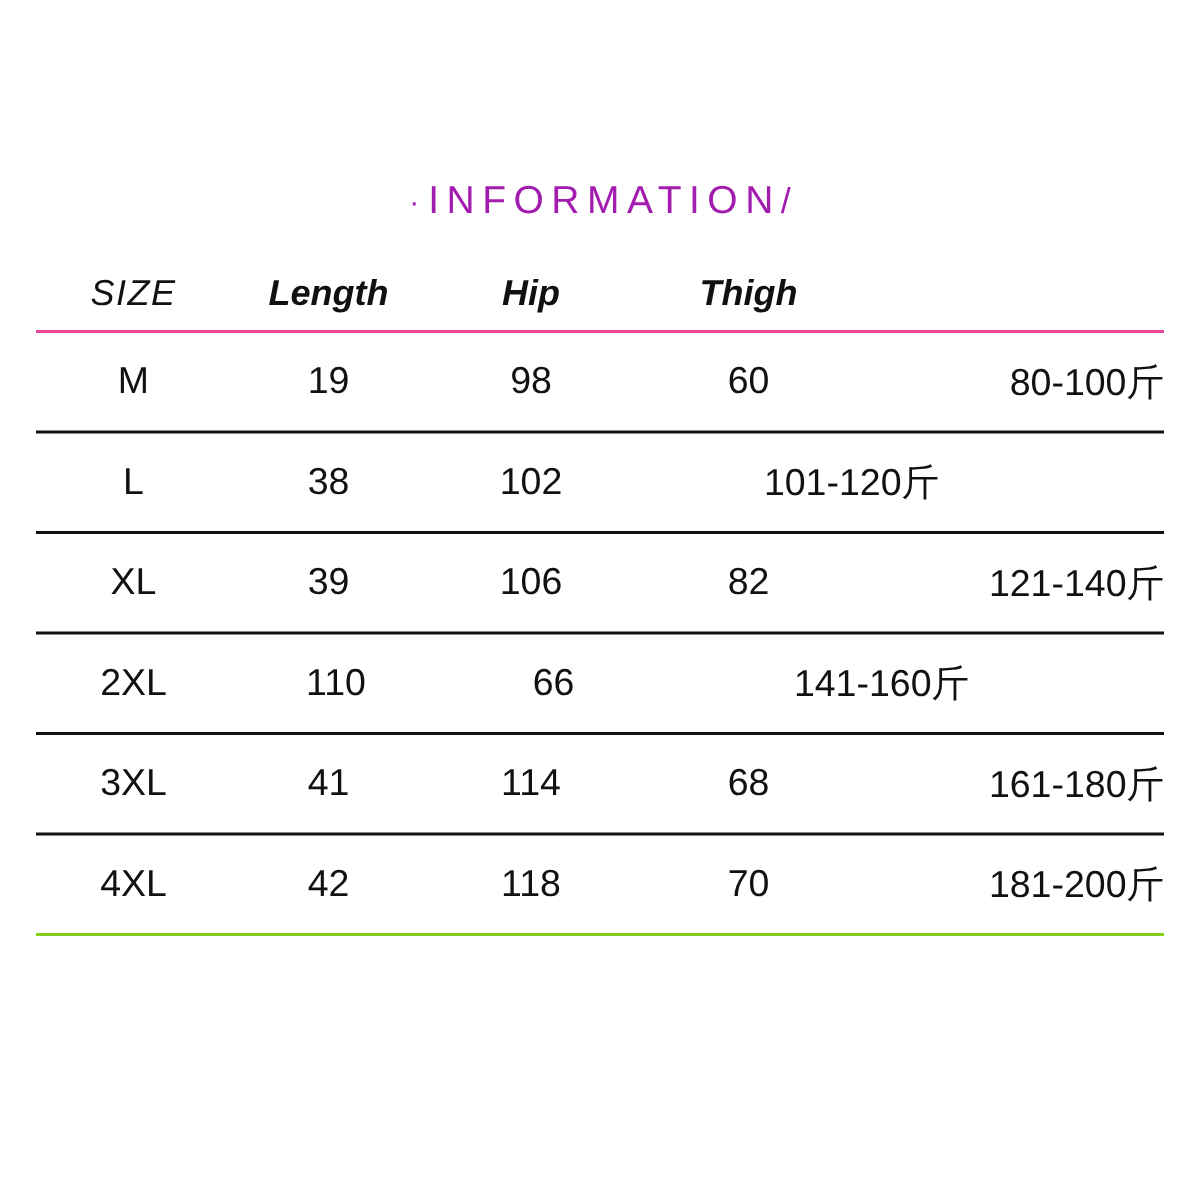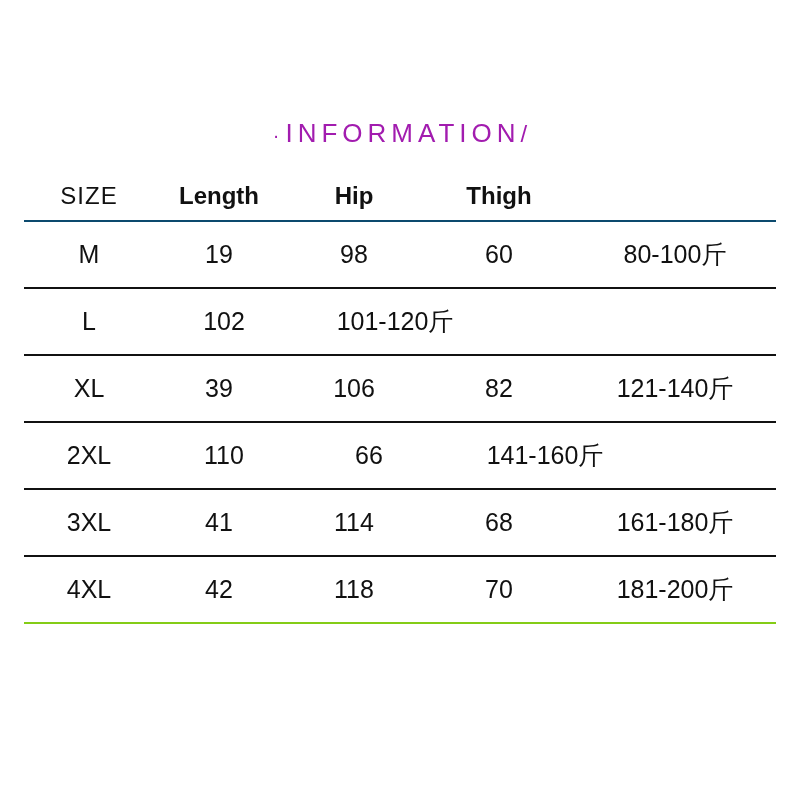--- a/index.html
+++ b/index.html
@@ -50,41 +50,42 @@
   }
   .row {
     display: flex;
     align-items: center;
     height: 67px;
     border-bottom: 2px solid #111111;
     box-sizing: border-box;
   }
   .row.header {
     height: 50px;
-    border-bottom: 2px solid #0c4a6e;
+    border-bottom: 2px solid #ec4899;
+    font-style: italic;
   }
   .row.last {
     border-bottom: 2px solid #84cc16;
   }
   .cell {
     font-size: 25px;
     color: #111111;
     text-align: center;
     box-sizing: border-box;
     font-family: "Liberation Sans", sans-serif;
   }
   .row.header .cell {
     font-weight: bold;
     font-size: 24px;
   }
   .c-size   { width: 130px; }
   .c-length { width: 130px; }
   .c-hip    { width: 140px; }
   .c-thigh  { width: 150px; }
-  .c-weight { width: 202px; text-align: center; }
+  .c-weight { width: 202px; text-align: right; }
   .row.header .c-size   { font-weight: normal; letter-spacing: 1px; }
   .row.header .c-weight { }
 </style>
 </head>
 <body>
 
 <div class="page">
 
   <div class="title">
     <span class="dot">·</span><span>INFORMATION</span><span class="tail">/</span>
@@ -103,20 +104,21 @@
     <div class="row">
       <div class="cell c-size">M</div>
       <div class="cell c-length">19</div>
       <div class="cell c-hip">98</div>
       <div class="cell c-thigh">60</div>
       <div class="cell c-weight">80-100斤</div>
     </div>
 
     <div class="row">
       <div class="cell c-size">L</div>
+      <div class="cell c-length">38</div>
       <div class="cell c-hip">102</div>
       <div class="cell c-weight">101-120斤</div>
     </div>
 
     <div class="row">
       <div class="cell c-size">XL</div>
       <div class="cell c-length">39</div>
       <div class="cell c-hip">106</div>
       <div class="cell c-thigh">82</div>
       <div class="cell c-weight">121-140斤</div>

